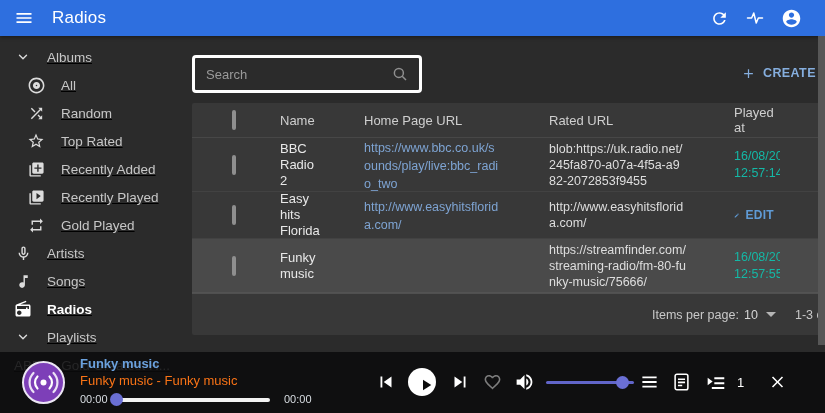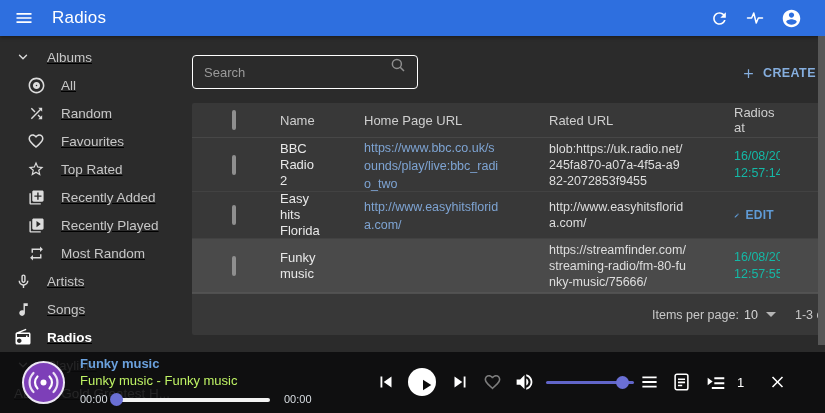--- a/index.html
+++ b/index.html
@@ -21,22 +21,22 @@
   .sidebar{position:absolute;top:36px;left:0;width:190px;bottom:0;padding-top:7px;z-index:1;text-decoration:underline;}
   .side-item{height:28px;display:flex;align-items:center;color:#c7c7c7;font-size:13.5px;cursor:pointer;}
   .side-item .ic{width:20px;height:20px;display:flex;align-items:center;justify-content:center;
     margin:0 14px 0 13px;color:#dcdcdc;flex:none;}
   .side-item.indent .ic{margin-left:26px;margin-right:15px;}
   .side-item.active{color:#fff;font-weight:bold;}
   .side-item.active .ic{color:#fff;}
   .side-item .lbl{white-space:nowrap;overflow:hidden;}
 
   
-  .searchbox{position:absolute;left:192px;top:55px;width:224px;height:32px;border:1px solid #ffffff;
-    border-radius:4px;display:flex;background:transparent;z-index:2;}
+  .searchbox{position:absolute;left:192px;top:55px;width:224px;height:32px;border:3px solid #ffffff;
+    border-radius:4px;display:flex;align-items:center;background:transparent;z-index:2;}
   .searchbox input{flex:1;background:transparent;border:none;outline:none;color:#ddd;
     font-size:13px;padding:0 0 0 11px;font-family:"Liberation Sans",sans-serif;}
   .searchbox input::placeholder{color:#9a9a9a;}
   .searchbox .sic{margin-right:10px;color:#8f8f8f;}
   .create-btn{position:absolute;left:741px;top:62px;height:22px;display:flex;align-items:center;
     gap:7px;color:#85aede;font-size:12.5px;font-weight:bold;letter-spacing:.4px;cursor:pointer;z-index:2;}
 
   
   .table{position:absolute;left:192px;top:103px;width:658px;background:#383838;z-index:1;
     border-radius:2px;}
@@ -66,21 +66,21 @@
   .fi-range{left:603px;}
 
   
   .vscroll{position:absolute;right:0;top:36px;width:7px;height:309px;background:#353535;z-index:7;}
   .vscroll .thumb{position:absolute;top:0;left:0;width:7px;height:309px;background:#575757;cursor:pointer;}
 
   
   .player{position:absolute;left:0;bottom:0;width:825px;height:61px;background:rgba(10,10,12,.86);z-index:9;}
   .art{position:absolute;left:22px;top:9px;width:43px;height:43px;cursor:pointer;}
   .p-title{position:absolute;left:80px;top:4px;font-size:13px;font-weight:bold;color:#6ba1dd;cursor:pointer;}
-  .p-sub{position:absolute;left:80px;top:21px;font-size:13px;color:#bef264;white-space:nowrap;}
+  .p-sub{position:absolute;left:80px;top:21px;font-size:13px;color:#f97316;white-space:nowrap;}
   .p-time{position:absolute;top:41px;font-size:11px;font-weight:normal;color:#d8dde2;}
   .t-elapsed{left:80px;}
   .t-dur{left:284px;}
   .prog-track{position:absolute;left:117px;top:46px;width:153px;height:3.5px;background:#f2f2f2;
     border-radius:2px;cursor:pointer;}
   .prog-knob{position:absolute;left:110px;top:41px;width:13px;height:13px;border-radius:50%;
     background:#6a6fd4;cursor:pointer;}
   .pc{position:absolute;top:30px;transform:translateY(-50%);color:#fff;cursor:pointer;
     display:flex;align-items:center;justify-content:center;}
   .pc-prev{left:375px;} .pc-next{left:449px;}
@@ -149,28 +149,20 @@
       <span class="ic">
           <svg width="17" height="17" viewBox="0 0 24 24" fill="currentColor">
             <path d="M10.59 9.17 5.41 4 4 5.41l5.17 5.17 1.42-1.41zM14.5 4l2.04 2.04L4 18.59 5.41 20 17.96 7.46 20 9.5V4h-5.5zm.33 9.41-1.41 1.41 3.13 3.13L14.5 20H20v-5.5l-2.04 2.04-3.13-3.13z"></path>
           </svg>
         </span>
       <span class="lbl">Random</span>
     </div>
     <div class="side-item indent">
       <span class="ic">
           <svg width="18" height="18" viewBox="0 0 24 24" fill="currentColor">
-            <path d="M16.5 3c-1.74 0-3.41.81-4.5 2.09C10.91 3.81 9.24 3 7.5 3 4.42 3 2 5.42 2 8.5c0 3.78 3.4 6.86 8.55 11.54L12 21.35l1.45-1.32C18.6 15.36 22 12.28 22 8.5 22 5.42 19.58 3 16.5 3zm-4.4 15.55-.1.1-.1-.1C7.14 14.24 4 11.39 4 8.5 4 6.5 5.5 5 7.5 5c1.54 0 3.04.99 3.57 2.36h1.87C13.46 5.99 14.96 5 16.5 5c2 0 3.5 1.5 3.5 3.5 0 2.89-3.14 5.74-7.9 10.05z"></path>
-          </svg>
-        </span>
-      <span class="lbl">Favourites</span>
-    </div>
-    <div class="side-item indent">
-      <span class="ic">
-          <svg width="18" height="18" viewBox="0 0 24 24" fill="currentColor">
             <path d="M22 9.24l-7.19-.62L12 2 9.19 8.63 2 9.24l5.46 4.73L5.82 21 12 17.27 18.18 21l-1.63-7.03L22 9.24zM12 15.4l-3.76 2.27 1-4.28-3.32-2.88 4.38-.38L12 6.1l1.71 4.04 4.38.38-3.32 2.88 1 4.28L12 15.4z"></path>
           </svg>
         </span>
       <span class="lbl">Top Rated</span>
     </div>
     <div class="side-item indent">
       <span class="ic">
           <svg width="17" height="17" viewBox="0 0 24 24" fill="currentColor">
             <path d="M4 6H2v14c0 1.1.9 2 2 2h14v-2H4V6zm16-4H8c-1.1 0-2 .9-2 2v12c0 1.1.9 2 2 2h12c1.1 0 2-.9 2-2V4c0-1.1-.9-2-2-2zm-1 9h-4v4h-2v-4H9V9h4V5h2v4h4v2z"></path>
           </svg>
@@ -184,21 +176,21 @@
           </svg>
         </span>
       <span class="lbl">Recently Played</span>
     </div>
     <div class="side-item indent">
       <span class="ic">
           <svg width="17" height="17" viewBox="0 0 24 24" fill="currentColor">
             <path d="M7 7h10v3l4-4-4-4v3H5v6h2V7zm10 10H7v-3l-4 4 4 4v-3h12v-6h-2v4z"></path>
           </svg>
         </span>
-      <span class="lbl">Most Random</span>
+      <span class="lbl">Gold Played</span>
     </div>
     <div class="side-item">
       <span class="ic">
           <svg width="17" height="17" viewBox="0 0 24 24" fill="currentColor">
             <path d="M12 14c1.66 0 3-1.34 3-3V5c0-1.66-1.34-3-3-3S9 3.34 9 5v6c0 1.66 1.34 3 3 3zm-1-9c0-.55.45-1 1-1s1 .45 1 1v6c0 .55-.45 1-1 1s-1-.45-1-1V5zm6 6c0 2.76-2.24 5-5 5s-5-2.24-5-5H5c0 3.53 2.61 6.43 6 6.92V21h2v-3.08c3.39-.49 6-3.39 6-6.92h-2z"></path>
           </svg>
         </span>
       <span class="lbl">Artists</span>
     </div>
     <div class="side-item">
@@ -251,21 +243,21 @@
   <div class="table">
     <div class="trow thead">
       <div class="cell ckcell">
           <span class="checkbox"></span>
         </div>
       <div class="cell">
         <span>Name</span><span class="sort-arrow">↑</span>
       </div>
       <div class="cell">Home Page URL</div>
       <div class="cell">Rated URL</div>
-      <div class="cell">Radios at</div>
+      <div class="cell">Played at</div>
       <div class="cell"></div>
     </div>
 
     <div class="trow tbody-row r1">
       <div class="cell ckcell">
           <span class="checkbox"></span>
         </div>
       <div class="cell cname">BBC Radio 2</div>
       <div class="cell clink"><a href="#">https://www.bbc.co.uk/sounds/play/live:bbc_radio_two</a></div>
       <div class="cell cstream">blob:https://uk.radio.net/245fa870-a07a-4f5a-a982-2072853f9455</div>

